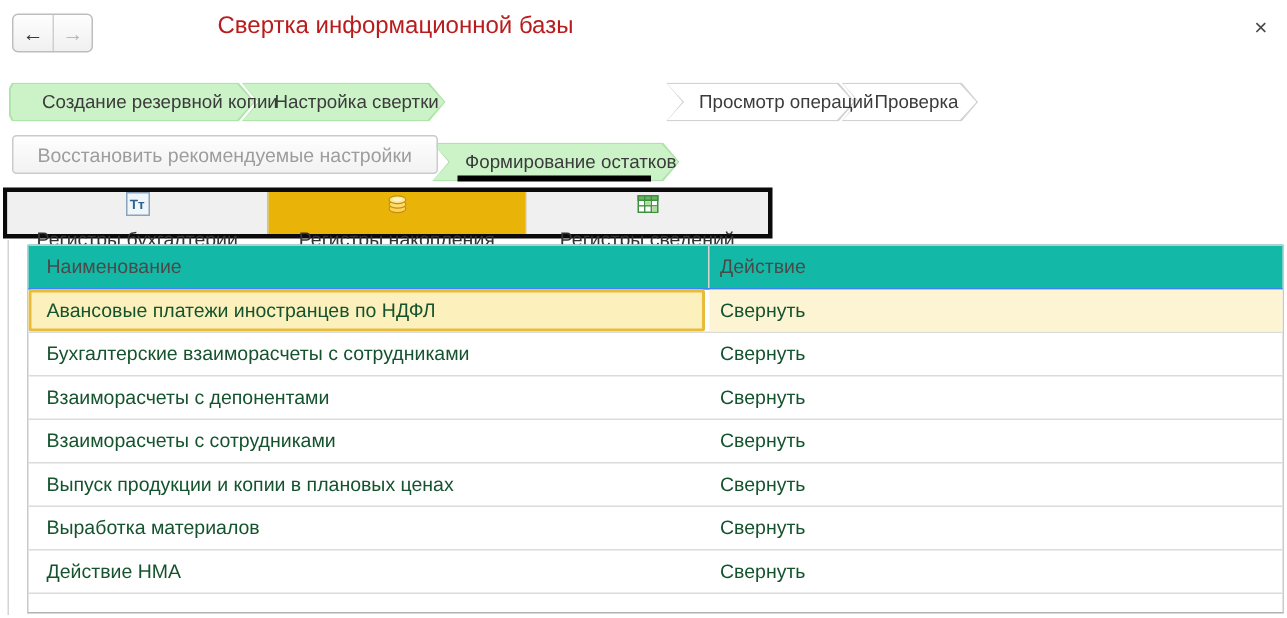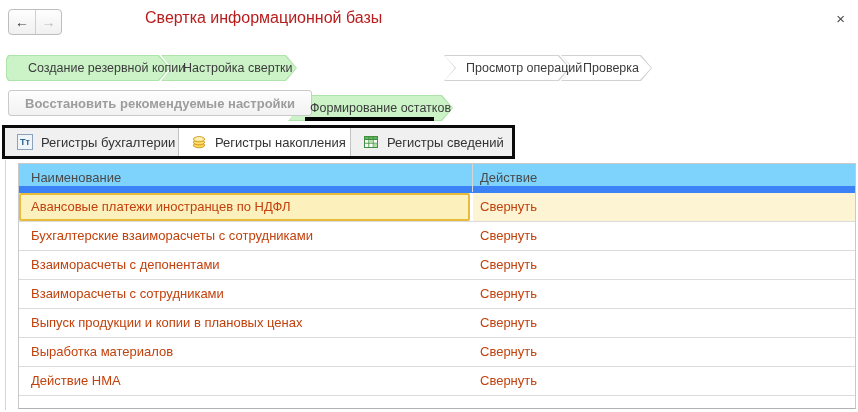--- a/index.html
+++ b/index.html
@@ -34,52 +34,52 @@
                 text-align:center; font-size:12.5px; color:#3b3b3b; padding:0 22px; white-space:nowrap; }
   .step-underline { position:absolute; z-index:3; left:17px; right:19px; bottom:0; height:4px; background:#000; }
 
   .s1 { width:164px; } .s2 { width:136px; } .s3 { width:165px;margin-top:40px; }
   .s4 { width:126px; } .s5 { width:91px;  } .s6 { width:175px; }
 
   
   .restore-btn { position:absolute; left:8px; top:90px; height:26px; padding:0 16px;
                  font-family:"Liberation Sans", sans-serif; font-size:13px; color:#9d9d9d;
                  background:linear-gradient(#fefefe,#f2f2f2); border:1px solid #cacaca;
-                 border-radius:3px;font-weight:bold; }
+                 border-radius:3px; }
 
   
   .tabs-annotation { position:absolute; left:2px; top:125px; border:3px solid #0b0b0b; background:#000; }
   .tabstrip { display:flex; height:28px; background:#e9e9e9; }
   .reg-tab { display:flex; align-items:center; gap:8px; padding:0 12px; font-size:13px;
-             color:#333; background:#f0f0f0; border-right:1px solid #c2c2c2; white-space:nowrap; }
+             color:#333; background:#f0f0f0; border-right:1px solid #c2c2c2; white-space:nowrap;flex-direction:column; }
   .reg-tab:last-child { border-right:none; }
-  .reg-tab.active { background:#ffffff; }
+  .reg-tab.active { background:#eab308; }
   .t1 { width:174px; } .t2 { width:172px; } .t3 { width:161px; }
 
   .icon-acct { display:inline-flex; width:16px; height:16px; align-items:center; justify-content:center;
                border:1px solid #8aa3ba; background:#f0f5fa; color:#2c628f; font-weight:bold;
                font-size:9px; line-height:1; flex:0 0 auto; }
   .icon-svg { width:16px; height:16px; flex:0 0 auto; }
 
   
   .group-line { position:absolute; left:5px; top:160px; bottom:2px; width:1px; background:#d4d4d4; }
 
   
   .reg-table { position:absolute; left:18px; top:163px; width:838px; height:246px;
                border-left:1px solid #c9c9c9; border-right:1px solid #c9c9c9;
                border-bottom:1px solid #b2b2b2; background:#fff; }
   .thead { display:grid; grid-template-columns:454px 1fr; height:30px;
-           background:#7dd3fc; border-top:1px solid #c9c9c9; border-bottom:7px solid #3b82f6; }
+           background:#14b8a6; border-top:1px solid #c9c9c9; border-bottom:1px solid #3b82f6; }
   .th { font-size:13px; color:#4a4a4a; line-height:28px; }
   .th-name { padding-left:12px; border-right:1px solid #d6d6d6; }
   .th-action { padding-left:7px; }
 
   .trow { display:grid; grid-template-columns:454px 1fr; height:29px;
           border-bottom:1px solid #dbdbdb; }
-  .td { font-size:13px; color:#c2410c; line-height:27px; overflow:hidden; white-space:nowrap; }
+  .td { font-size:13px; color:#14532d; line-height:27px; overflow:hidden; white-space:nowrap; }
   .td-name { padding-left:12px; }
   .td-action { padding-left:7px; }
 
   .trow.selected { border-bottom:1px solid #dbdbdb; }
   .trow.selected .td-name { width:451px; background:#fcf0bd;
                             box-shadow:inset 0 0 0 2px #e8bb3a; border-radius:2px; }
   .trow.selected .td-action { background:#fdf4d3; }
 </style>
 </head>
 <body>

